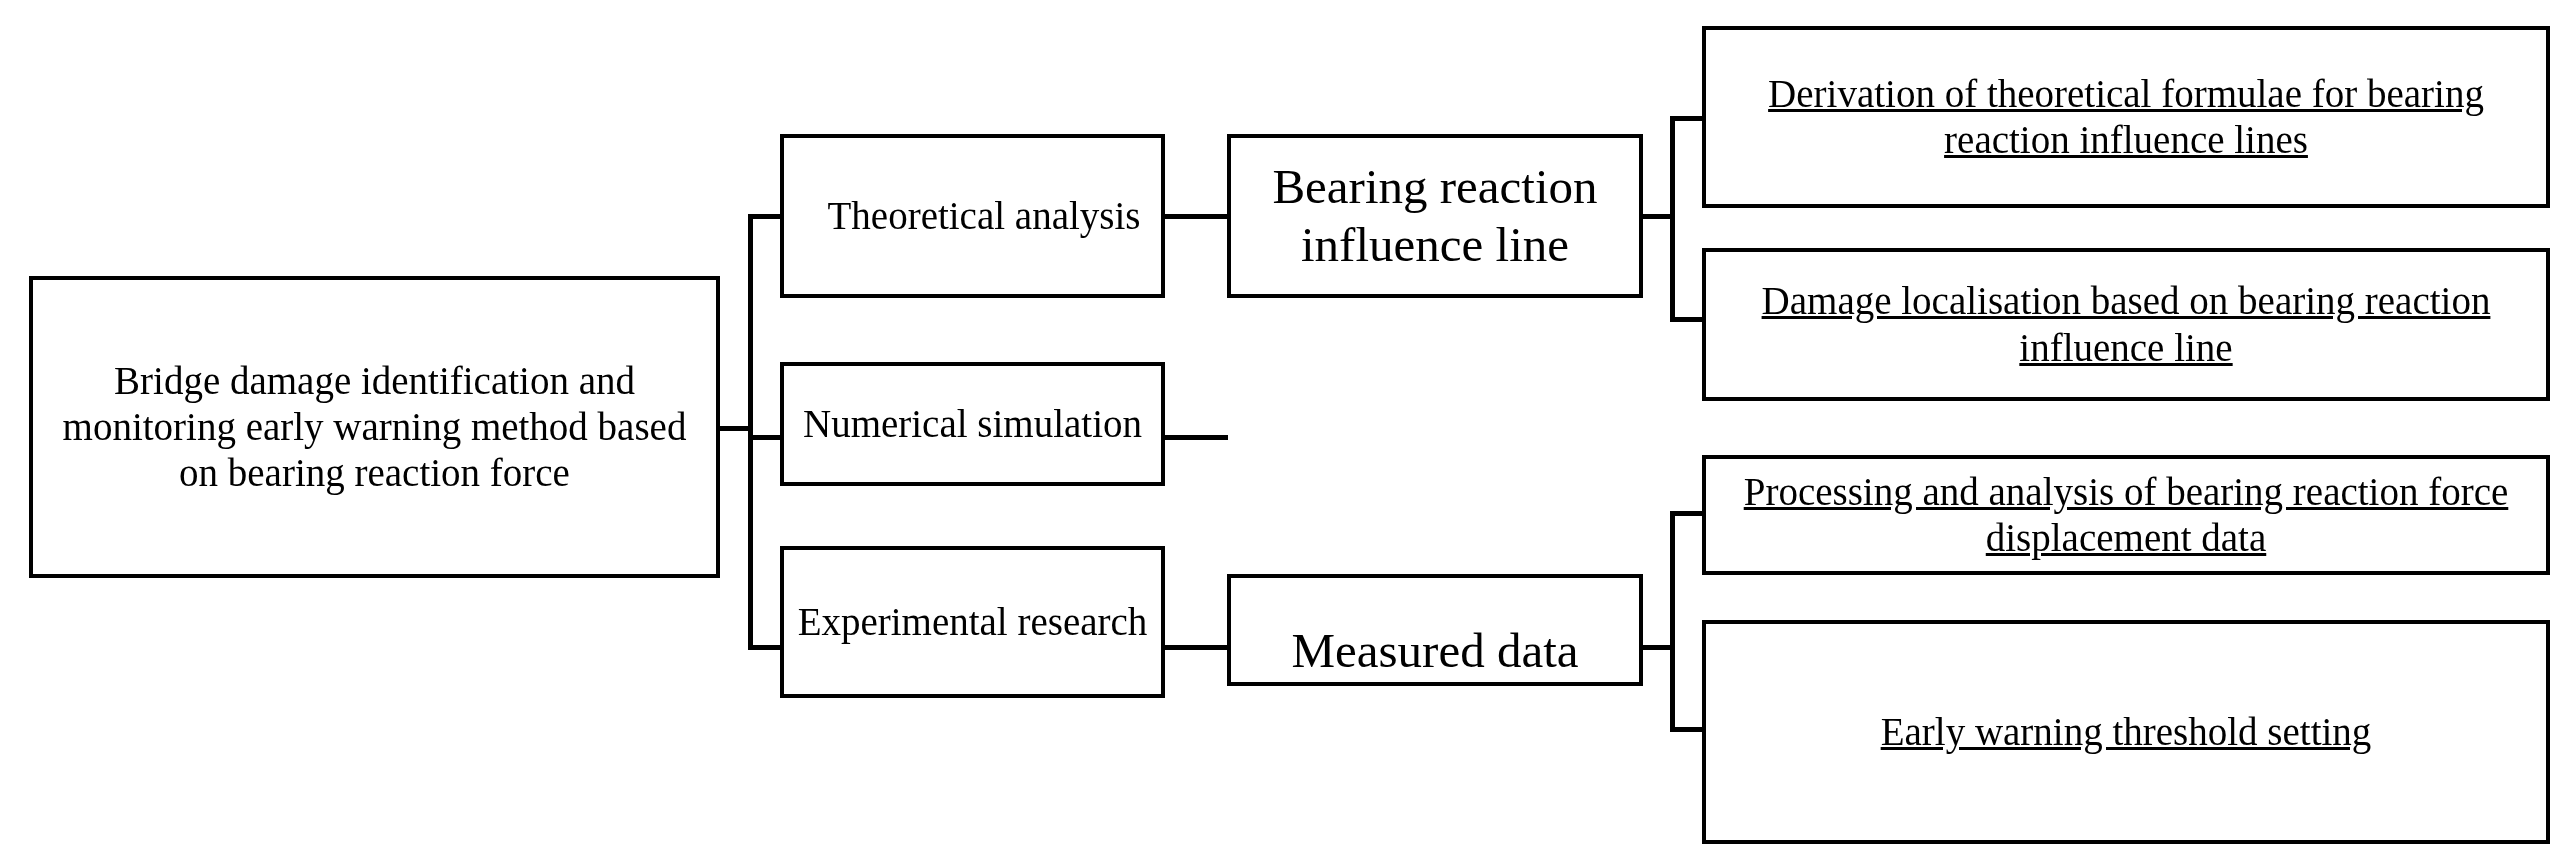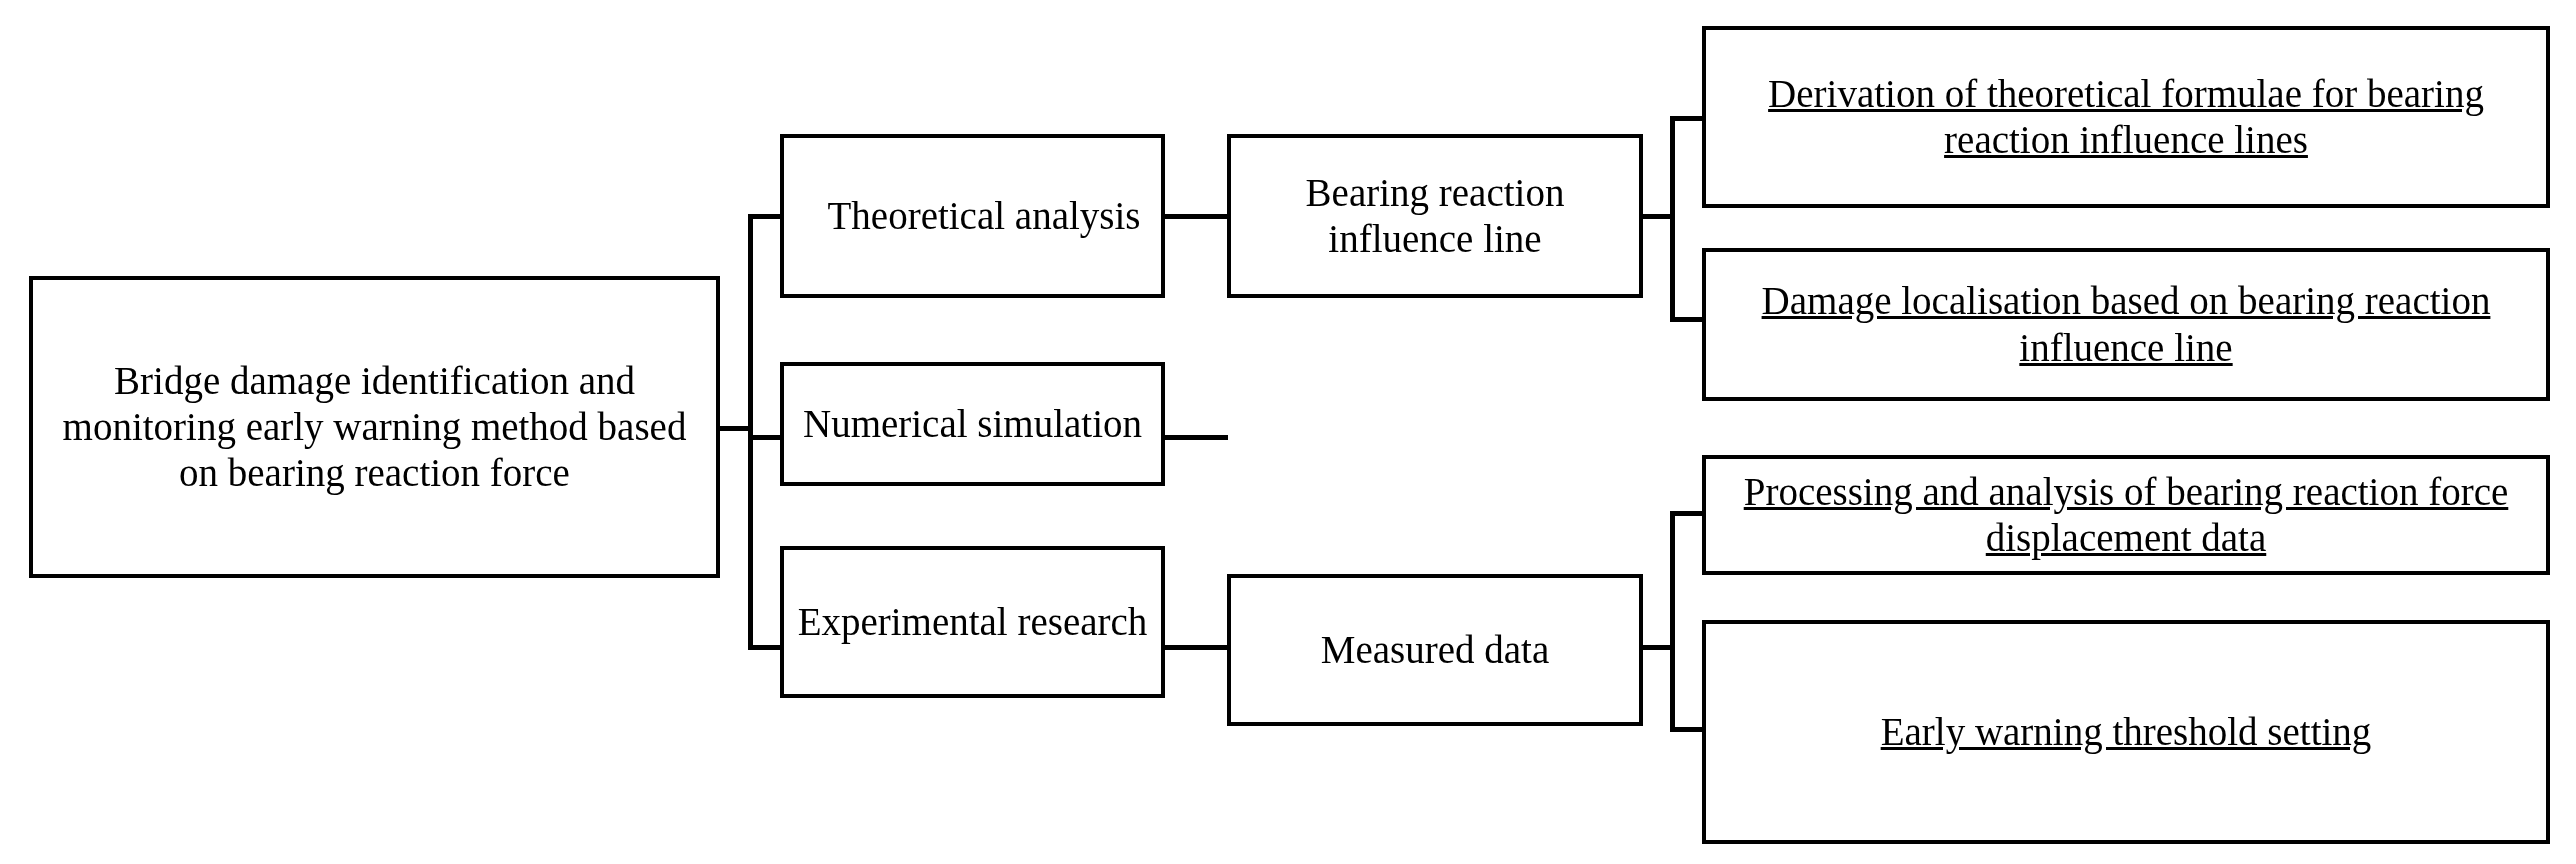--- a/index.html
+++ b/index.html
@@ -23,24 +23,24 @@
     text-align:center;
     line-height:1.18;
     padding:2.6px 9px;
   }
   .node .label{display:block;width:100%;}
   .n-root{left:29px;top:276px;width:691px;height:302px;font-size:39px;}
   .n-l2{width:385px;font-size:39px;}
   .n-l2a{left:780px;top:134px;height:164px;padding-left:32px;}
   .n-l2b{left:780px;top:362px;height:124px;}
   .n-l2c{left:780px;top:546px;height:152px;}
-  .n-l3{width:416px;font-size:39px;}
+  .n-l3{width:416px;font-size:49px;}
   .n-l3a{left:1227px;top:134px;height:164px;}
   .n-l3b{left:1227px;top:362px;height:151px;}
-  .n-l3c{left:1227px;top:574px;height:152px;}
+  .n-l3c{left:1227px;top:574px;height:112px;align-items:flex-end;}
   .n-l4{left:1702px;width:848px;font-size:39px;text-decoration:underline;}
   .n-l4a{top:26px;height:182px;}
   .n-l4b{top:248px;height:153px;text-align:center;}
   .n-l4c{top:455px;height:120px;}
   .n-l4d{top:620px;height:224px;}
   .conn{position:absolute;background:#000000;}
   .h{height:4.5px;}
   .v{width:4.5px;}
 </style>
 </head>

